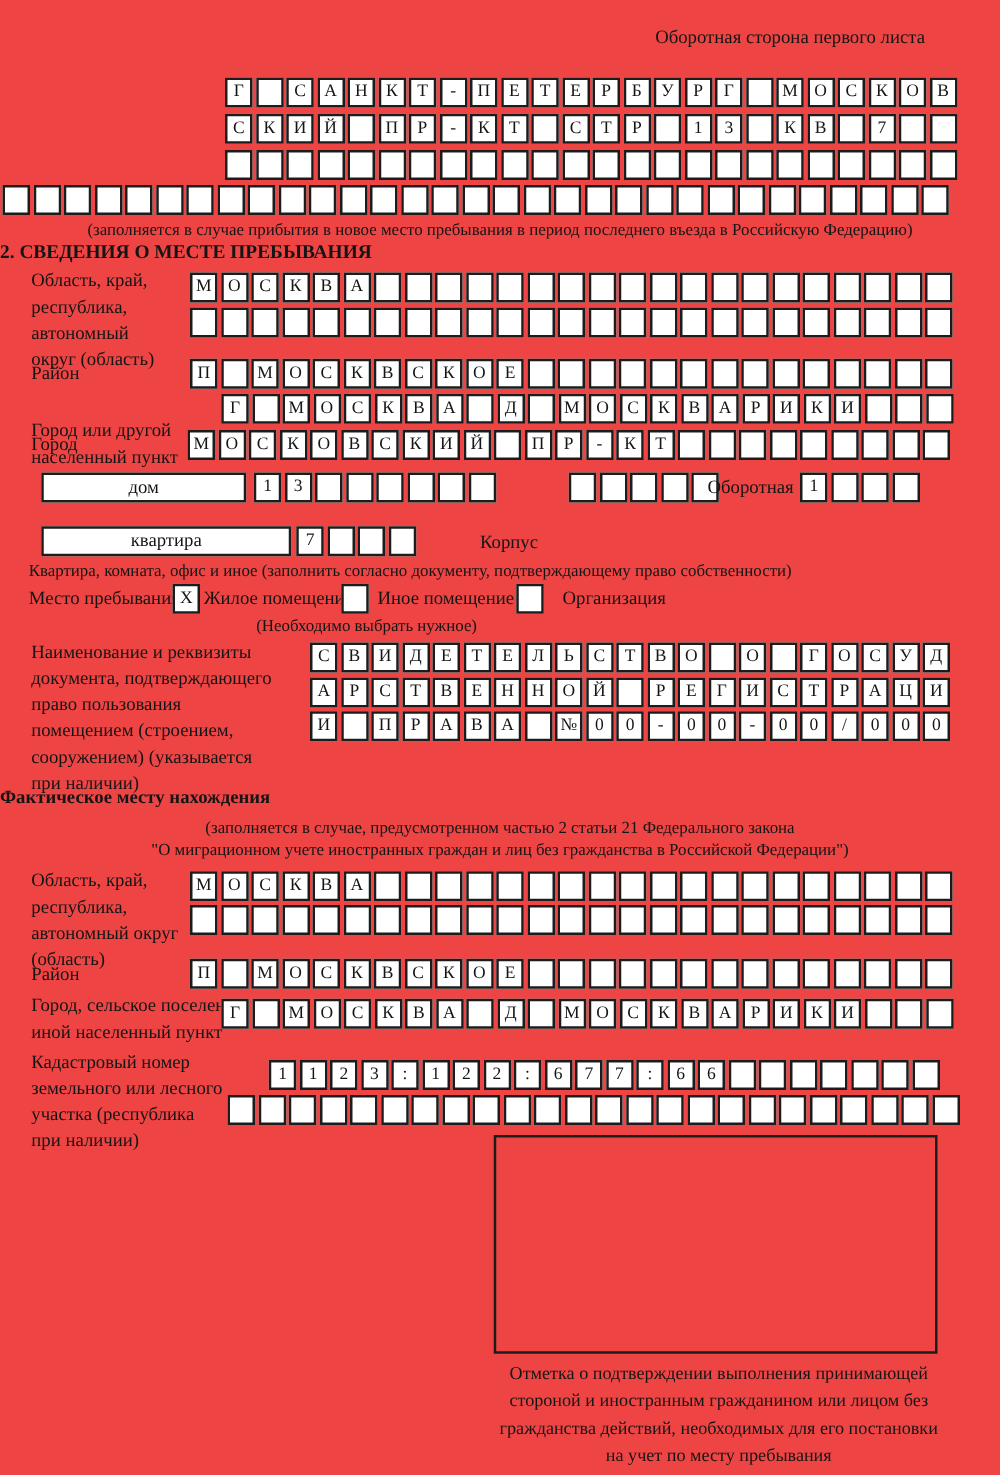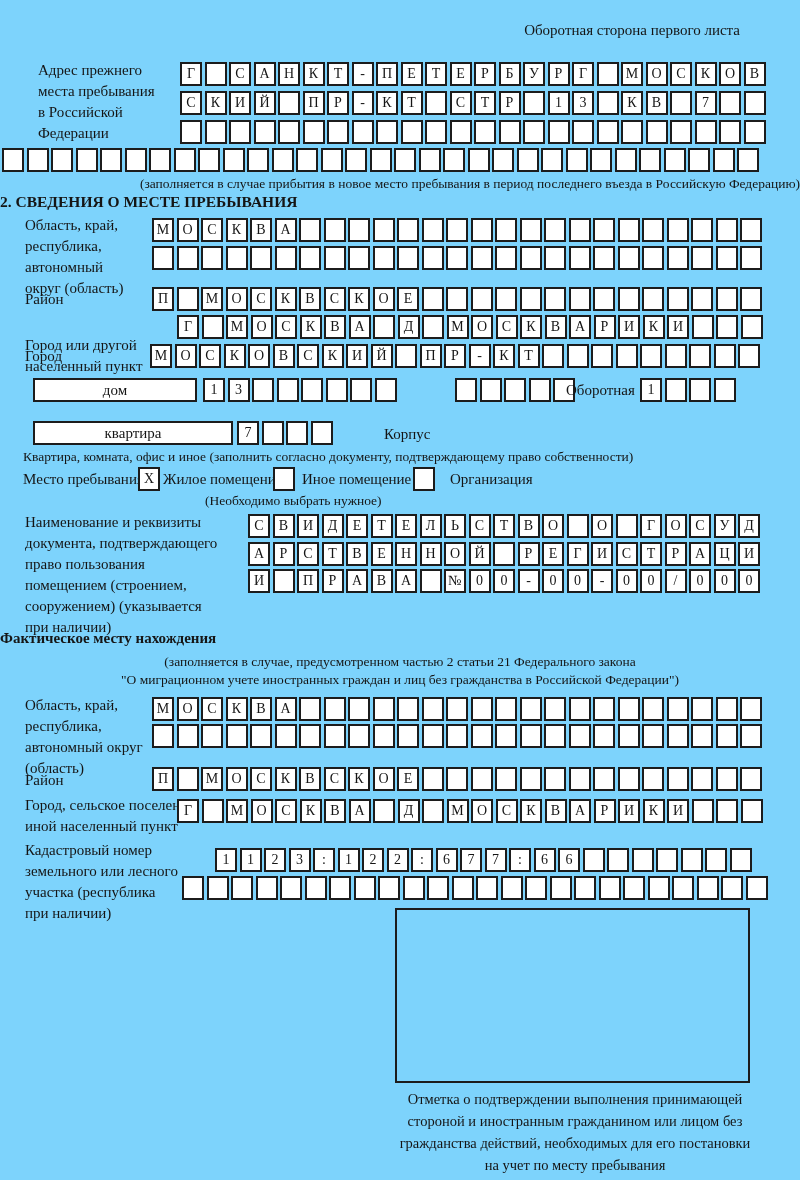--- a/index.html
+++ b/index.html
@@ -1,16 +1,16 @@
 <!DOCTYPE html>
 <html><head>
 <meta charset="utf-8">
 <style>
   html,body{margin:0;padding:0;background:#fff;}
-  .page{position:relative;width:800px;height:1180px;background:#7dd3fc;
+  .page{position:relative;width:800px;height:1180px;background:#ef4444;
         font-family:"Liberation Serif",serif;color:#151515;overflow:hidden;}
   .hdr{position:absolute;top:22px;right:60px;font-size:15px;}
   .lbl{position:absolute;font-size:15px;line-height:21px;white-space:nowrap;}
   .cells{position:absolute;display:flex;gap:2.5px;}
   .cell{flex:0 0 auto;width:18px;height:20px;border:2px solid #1c1c1c;
         display:inline-flex;align-items:center;justify-content:center;
         font-size:14px;line-height:20px;background:#fff;}
   .abox{position:absolute;}
   .wbox{position:absolute;height:20px;border:2px solid #1c1c1c;display:flex;
         align-items:center;justify-content:center;font-size:15px;background:#fff;}
@@ -21,26 +21,20 @@
   .cap{position:absolute;left:345px;top:1088px;width:460px;text-align:center;
        font-size:14.5px;line-height:22px;}
 </style>
 </head>
 <body>
 
 <div class="page">
 
   <div class="hdr">Оборотная сторона первого листа</div>
 
-  <div class="lbl" style="left:38px;top:60px;">
-    <div>Адрес прежнего</div>
-    <div>места пребывания</div>
-    <div>в Российской</div>
-    <div>Федерации</div>
-  </div>
   <div class="cells" style="left:180px;top:62px;">
       <span class="cell">Г</span>
       <span class="cell"></span>
       <span class="cell">С</span>
       <span class="cell">А</span>
       <span class="cell">Н</span>
       <span class="cell">К</span>
       <span class="cell">Т</span>
       <span class="cell">-</span>
       <span class="cell">П</span>
@@ -138,21 +132,21 @@
       <span class="cell"></span>
       <span class="cell"></span>
       <span class="cell"></span>
       <span class="cell"></span>
       <span class="cell"></span>
       <span class="cell"></span>
       <span class="cell"></span>
       <span class="cell"></span>
       <span class="cell"></span>
     </div>
-  <div class="note" style="top:176px;text-align:right;">(заполняется в случае прибытия в новое место пребывания в период последнего въезда в Российскую Федерацию)</div>
+  <div class="note" style="top:176px;">(заполняется в случае прибытия в новое место пребывания в период последнего въезда в Российскую Федерацию)</div>
 
   <div class="title" style="top:193px;">2. СВЕДЕНИЯ О МЕСТЕ ПРЕБЫВАНИЯ</div>
 
   <div class="lbl" style="left:25px;top:215px;">
     <div>Область, край,</div>
     <div>республика,</div>
     <div>автономный</div>
     <div>округ (область)</div>
   </div>
   <div class="cells" style="left:152px;top:218px;">

